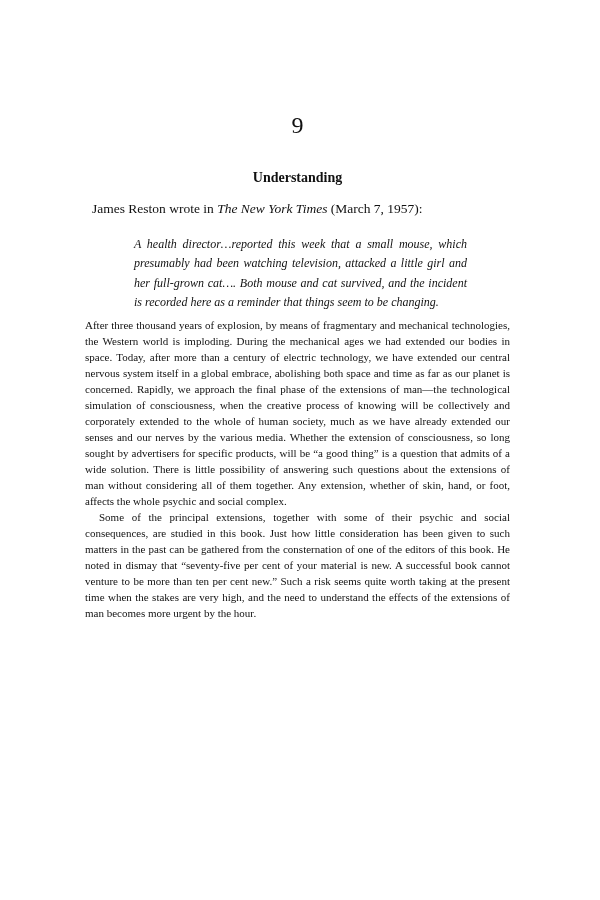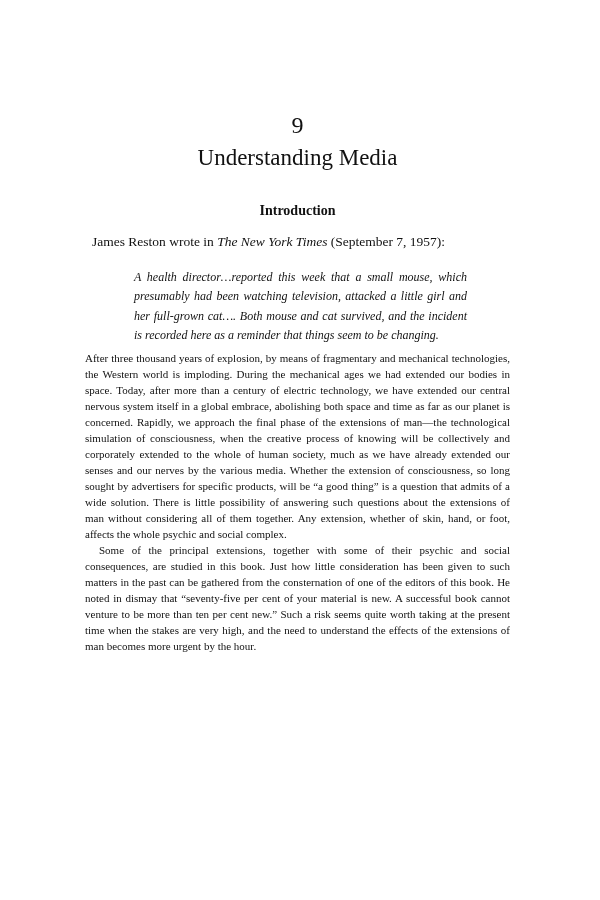--- a/index.html
+++ b/index.html
@@ -66,25 +66,24 @@
   .body-para.first { margin-top: 5px; }
   .body-para.indent { text-indent: 14px; }
 </style>
 </head>
 <body>
 
 <div class="page">
 
   <div class="chapter-number">9</div>
 
-  <h1 class="chapter-title">Understanding Media</h1>
 
-  <h2 class="section-heading">Introduction</h2>
+  <h2 class="section-heading">Understanding</h2>
 
-  <p class="attribution"><span>James Reston wrote in </span><span class="italic">The New York Times</span><span> (September 7, 1957):</span></p>
+  <p class="attribution"><span>James Reston wrote in </span><span class="italic">The New York Times</span><span> (March 7, 1957):</span></p>
 
   <blockquote class="quote">A health director…reported this week that a small mouse, which presumably had been watching television, attacked a little girl and her full-grown cat…. Both mouse and cat survived, and the incident is recorded here as a reminder that things seem to be changing.</blockquote>
 
   <p class="body-para first">After three thousand years of explosion, by means of fragmentary and mechanical technologies, the Western world is imploding. During the mechanical ages we had extended our bodies in space. Today, after more than a century of electric technology, we have extended our central nervous system itself in a global embrace, abolishing both space and time as far as our planet is concerned. Rapidly, we approach the final phase of the extensions of man—the technological simulation of consciousness, when the creative process of knowing will be collectively and corporately extended to the whole of human society, much as we have already extended our senses and our nerves by the various media. Whether the extension of consciousness, so long sought by advertisers for specific products, will be “a good thing” is a question that admits of a wide solution. There is little possibility of answering such questions about the extensions of man without considering all of them together. Any extension, whether of skin, hand, or foot, affects the whole psychic and social complex.</p>
 
   <p class="body-para indent">Some of the principal extensions, together with some of their psychic and social consequences, are studied in this book. Just how little consideration has been given to such matters in the past can be gathered from the consternation of one of the editors of this book. He noted in dismay that “seventy-five per cent of your material is new. A successful book cannot venture to be more than ten per cent new.” Such a risk seems quite worth taking at the present time when the stakes are very high, and the need to understand the effects of the extensions of man becomes more urgent by the hour.</p>
 
 
 </div>
 

